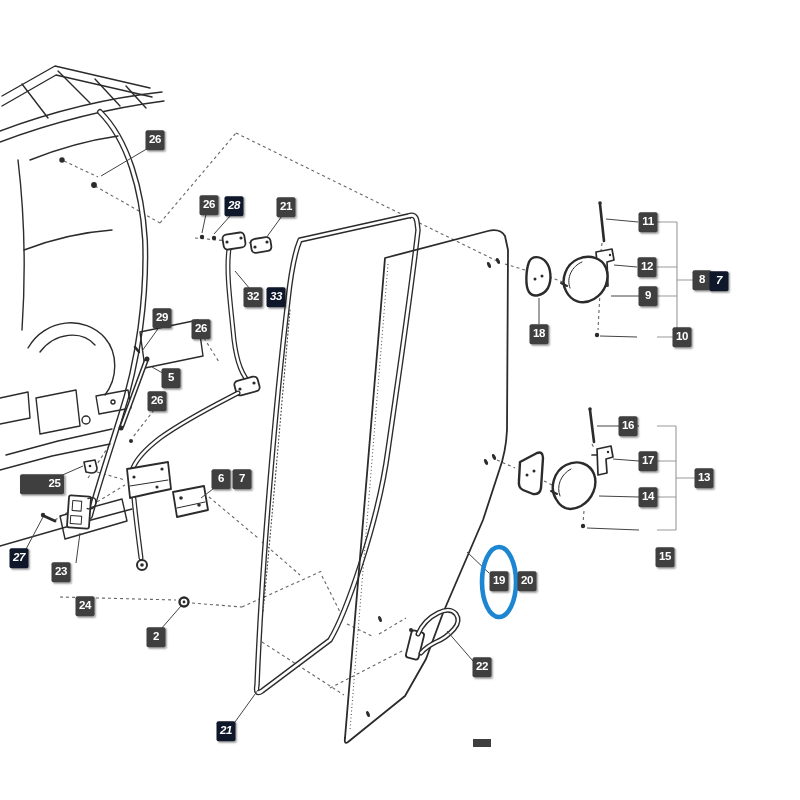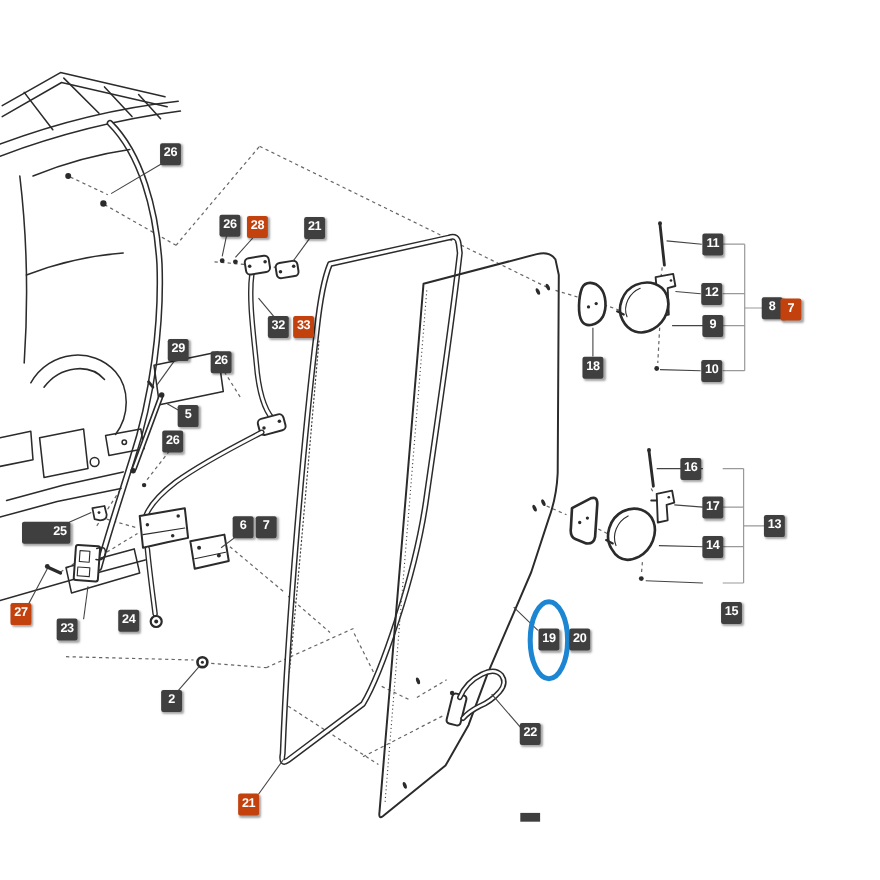--- a/index.html
+++ b/index.html
@@ -3,21 +3,21 @@
 <meta charset="utf-8">
 <style>
   html,body{margin:0;padding:0;background:#ffffff;}
   #stage{position:relative;width:800px;height:800px;background:#ffffff;overflow:hidden;
          font-family:"Liberation Sans",sans-serif;}
   #stage svg{position:absolute;left:0;top:0;}
   .lbl{position:absolute;transform:translate(-50%,-50%);background:#3f3f3f;color:#ffffff;
        font:bold 11.5px/1 "Liberation Sans",sans-serif;padding:4px 3px;min-width:13px;
        text-align:center;border-radius:2px;box-shadow:1.5px 1.5px 2px rgba(0,0,0,.35);
        letter-spacing:-.3px;user-select:none;}
-  .lbl.cyan{background:#c2410c;}
+  .lbl.cyan{background:#0f172a;font-style:italic;}
 </style>
 </head>
 <body>
 
 <div id="stage">
 <svg width="800" height="800" viewBox="0 0 800 800">
 
   <g stroke="#666" stroke-width="1.1" stroke-dasharray="3 3" fill="none">
     <path d="M95,186 L160,223"></path>
     <path d="M160,223 L236,133"></path>
@@ -246,31 +246,31 @@
       <div class="lbl cyan" style="left: 276px; top: 297px;">33</div>
       <div class="lbl" style="left: 201px; top: 329px;">26</div>
       <div class="lbl" style="left: 162px; top: 318px;">29</div>
       <div class="lbl" style="left: 171px; top: 378px;">5</div>
       <div class="lbl" style="left: 157px; top: 401px;">26</div>
       <div class="lbl" style="left: 42px; top: 484px; padding-left: 28px;">25</div>
       <div class="lbl" style="left: 221px; top: 479px;">6</div>
       <div class="lbl" style="left: 242px; top: 479px;">7</div>
       <div class="lbl cyan" style="left: 19px; top: 558px;">27</div>
       <div class="lbl" style="left: 61px; top: 572px;">23</div>
-      <div class="lbl" style="left: 85px; top: 564px; margin-left: 32px;">24</div>
+      <div class="lbl" style="left: 85px; top: 606px;">24</div>
       <div class="lbl" style="left: 156px; top: 637px;">2</div>
       <div class="lbl cyan" style="left: 226px; top: 731px;">21</div>
       <div class="lbl" style="left: 482px; top: 667px;">22</div>
       <div class="lbl" style="left: 499px; top: 581px;">19</div>
       <div class="lbl" style="left: 527px; top: 581px;">20</div>
       <div class="lbl" style="left: 539px; top: 334px;">18</div>
       <div class="lbl" style="left: 648px; top: 222px;">11</div>
       <div class="lbl" style="left: 647px; top: 267px;">12</div>
       <div class="lbl" style="left: 648px; top: 296px;">9</div>
-      <div class="lbl" style="left: 647px; top: 337px;">10</div>
+      <div class="lbl" style="left: 682px; top: 337px;">10</div>
       <div class="lbl" style="left: 702px; top: 280px;">8</div>
       <div class="lbl cyan" style="left: 719px; top: 281px;">7</div>
       <div class="lbl" style="left: 628px; top: 426px;">16</div>
       <div class="lbl" style="left: 648px; top: 461px;">17</div>
       <div class="lbl" style="left: 648px; top: 497px;">14</div>
       <div class="lbl" style="left: 648px; top: 557px; margin-left: 17px;">15</div>
       <div class="lbl" style="left: 704px; top: 478px;">13</div>
     </div>
 </div>
 

